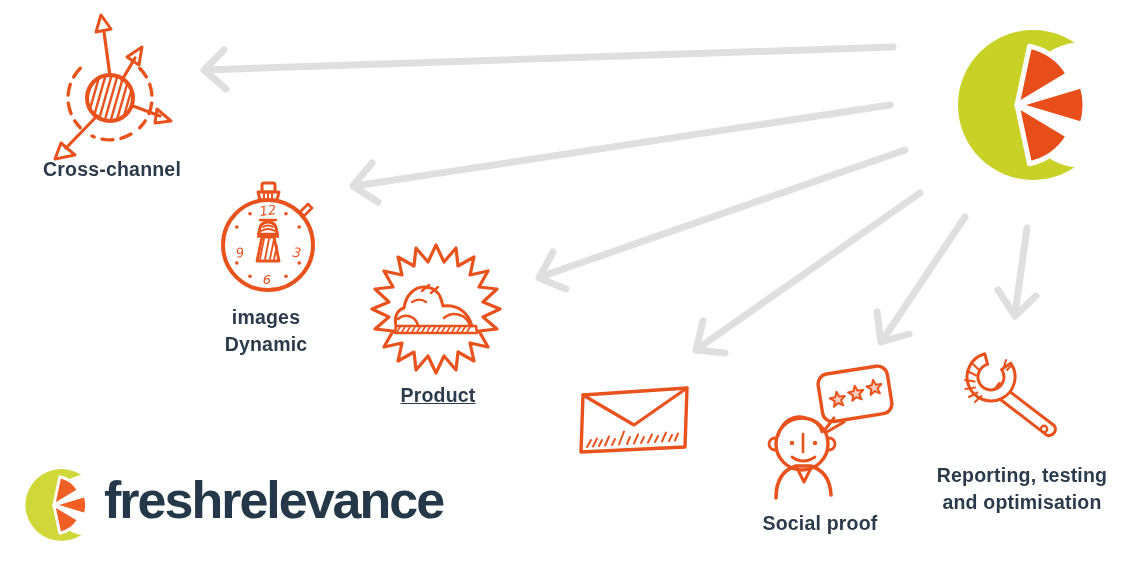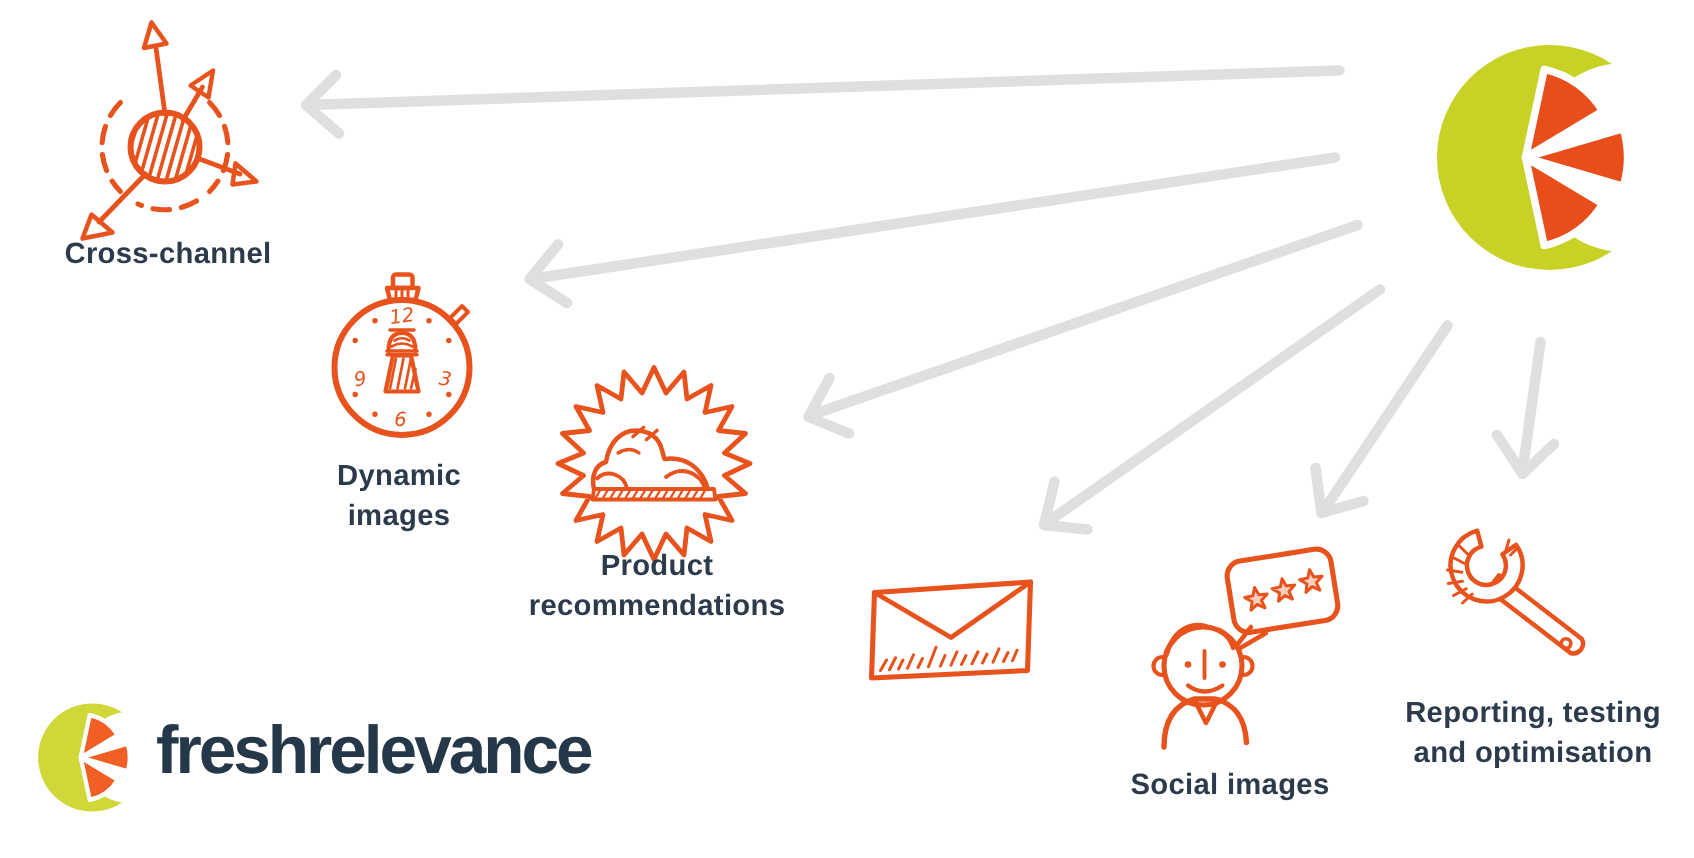--- a/index.html
+++ b/index.html
@@ -12,21 +12,21 @@
   .arrows{position:absolute;left:0;top:0;z-index:1;}
   .icon{z-index:2;}
   .label{
     position:absolute;z-index:3;text-align:center;
     font-weight:bold;font-size:19.5px;line-height:27px;letter-spacing:.2px;
     color:#2b3b4c;
   }
   .label span{display:block;}
   .brand-word{
     position:absolute;left:104px;top:468px;z-index:3;
-    font-weight:bold;font-size:45px;line-height:64px;letter-spacing:-2px;
+    font-weight:bold;font-size:52px;line-height:64px;letter-spacing:-2px;
     color:#25384a;
   }
   .doodle{stroke:#e8521d;fill:none;stroke-linecap:round;stroke-linejoin:round;}
 </style>
 </head>
 <body>
 
 <div class="stage">
 
   <svg class="arrows" width="1129" height="572" viewBox="0 0 1129 572" stroke="#dfdfdf" stroke-width="7" stroke-linecap="round" stroke-linejoin="round" fill="none">
@@ -128,39 +128,38 @@
         <circle cx="83.2" cy="51" r="1.8"></circle>
     </g>
     <path d="M44,44 L60,44" stroke-width="2.4"></path>
     <path d="M43,58 Q43,46 52,46 Q61,46 61,58" stroke-width="2.8"></path>
     <path d="M47,51 Q52,48 57,51 M45,55 Q52,51 59,55" stroke-width="1.8"></path>
     <path d="M42,58 L62,58 M42,60.5 L62,60.5" stroke-width="2.4"></path>
     <path d="M46,61 L58,61 L63,85 L41,85 Z" stroke-width="2.8"></path>
     <path d="M48,63 L44,83 M53,63 L49,83 M58,63 L54,83 M61,70 L58,83" stroke-width="1.8"></path>
   </svg>
   <div class="label" style="left:186px;top:304px;width:160px;">
+    <span>images</span>
     <span>Dynamic</span>
-    <span>images</span>
   </div>
 
   <svg class="abs icon doodle" style="left:356px;top:240px;" width="160" height="140" viewBox="0 0 160 140" stroke-width="3">
     <polygon stroke-width="3.2" points="144,69 127,77 141,89 123,91 132,107 114,103 118,121 102,112 100,130 88,116 80,133 72,116 60,130 58,112 42,121 46,103 28,107 37,91 19,89 33,77 16,69 33,62 19,49 37,47 28,31 46,35 42,17 58,26 60,8 72,22 80,5 88,22 100,8 102,26 118,17 114,35 132,31 123,47 141,49 127,62"></polygon>
     <g>
       <path d="M40,86 L120,86 L121,93 L39,93 Z" stroke-width="2.6"></path>
       <path d="M44,87 l-3,5 M49,87 l-3,5 M54,87 l-3,5 M59,87 l-3,5 M64,87 l-3,5 M69,87 l-3,5 M74,87 l-3,5 M79,87 l-3,5 M84,87 l-3,5 M89,87 l-3,5 M94,87 l-3,5 M99,87 l-3,5 M104,87 l-3,5 M109,87 l-3,5 M114,87 l-3,5" stroke-width="1.6"></path>
       <path d="M40,86 C38,77 41,70 48,68 C50,55 58,47 68,47 C77,47 83,52 85,59 L87,66 C101,64 112,72 116,86" stroke-width="3"></path>
       <path d="M62,86 A12,12 0 0 0 42,79" stroke-width="2.6"></path>
       <path d="M114,86 A16,16 0 0 0 88,78" stroke-width="2.6"></path>
       <path d="M66,51 L73,45 M75,53 L82,47" stroke-width="2.4"></path>
       <path d="M56,62 C61,59 66,59 70,62" stroke-width="2.2"></path>
     </g>
   </svg>
-  <div class="label" style="left:326px;top:364px;width:224px;">
+  <div class="label" style="left:326px;top:382px;width:224px;text-decoration:underline;">
     <span>Product</span>
-    <span>recommendations</span>
   </div>
 
   <svg class="abs icon doodle" style="left:575px;top:383px;" width="120" height="75" viewBox="0 0 120 75" stroke-width="3.4">
     <path d="M8,12 L112,5 L110,64 L6,69 Z"></path>
     <path d="M8,12 L59,42 L112,5" stroke-width="3.2"></path>
     <path d="M12,64 l4,-7 M18,63.5 l4,-8 M24,63 l3,-6 M30,62.5 l4,-9 M37,62 l3,-6 M44,61.5 l5,-13 M52,61 l3,-7 M59,60.5 l4,-9 M66,60 l3,-6 M73,59.5 l4,-8 M80,59 l3,-6 M87,58.5 l4,-9 M94,58 l3,-6 M100,57.5 l3,-7" stroke-width="2"></path>
   </svg>
 
   <svg class="abs icon doodle" style="left:762px;top:364px;" width="135" height="140" viewBox="0 0 135 140" stroke-width="3.4">
     <g transform="rotate(-9 92 30)">
@@ -179,21 +178,21 @@
       <path d="M16,72 C20,55 33,50 44,54 M44,54 C52,56 58,61 60,68" stroke-width="2.8"></path>
       <circle cx="30" cy="79" r="2.2" fill="#e8521d" stroke="none"></circle>
       <circle cx="53" cy="79" r="2.2" fill="#e8521d" stroke="none"></circle>
       <path d="M41,70 L41,88" stroke-width="2.6"></path>
       <path d="M30,93 Q41,101 53,93" stroke-width="2.8"></path>
       <path d="M14,134 C14,113 24,105 34,102 L48,102 C60,105 68,113 69,131" stroke-width="3.6"></path>
       <path d="M34,102 L42,118 L50,102" stroke-width="3"></path>
     </g>
   </svg>
   <div class="label" style="left:730px;top:510px;width:180px;">
-    <span>Social images</span>
+    <span>Social proof</span>
   </div>
 
   <svg class="abs icon doodle" style="left:955px;top:347px;" width="115" height="105" viewBox="0 0 115 105" stroke-width="3">
     <path d="M38.1,44.5 L90,90.5 A6.5,6.5 0 0 0 98,81.5 L46,35.5 Z" fill="#ffffff" transform="rotate(-4 60 60)"></path>
     <path d="M29.8,6.8 A24,24 0 1 0 55.7,16.2 L46.6,22.5 A13,13 0 1 1 32.6,17.4 Z" fill="#ffffff"></path>
     <g stroke-width="2">
       <path d="M17.5,16.5 L24.5,23.5 M12.5,24 L21,28.5 M10,33 L19.5,34.5 M10.5,42 L20,40.5 M14,50 L22.5,45.5 M20,55 L26.5,49"></path>
       <path d="M51,13 L49,20 M57,18 L52,23"></path>
     </g>
     <circle cx="89" cy="82" r="3.2" stroke-width="2.4"></circle>

